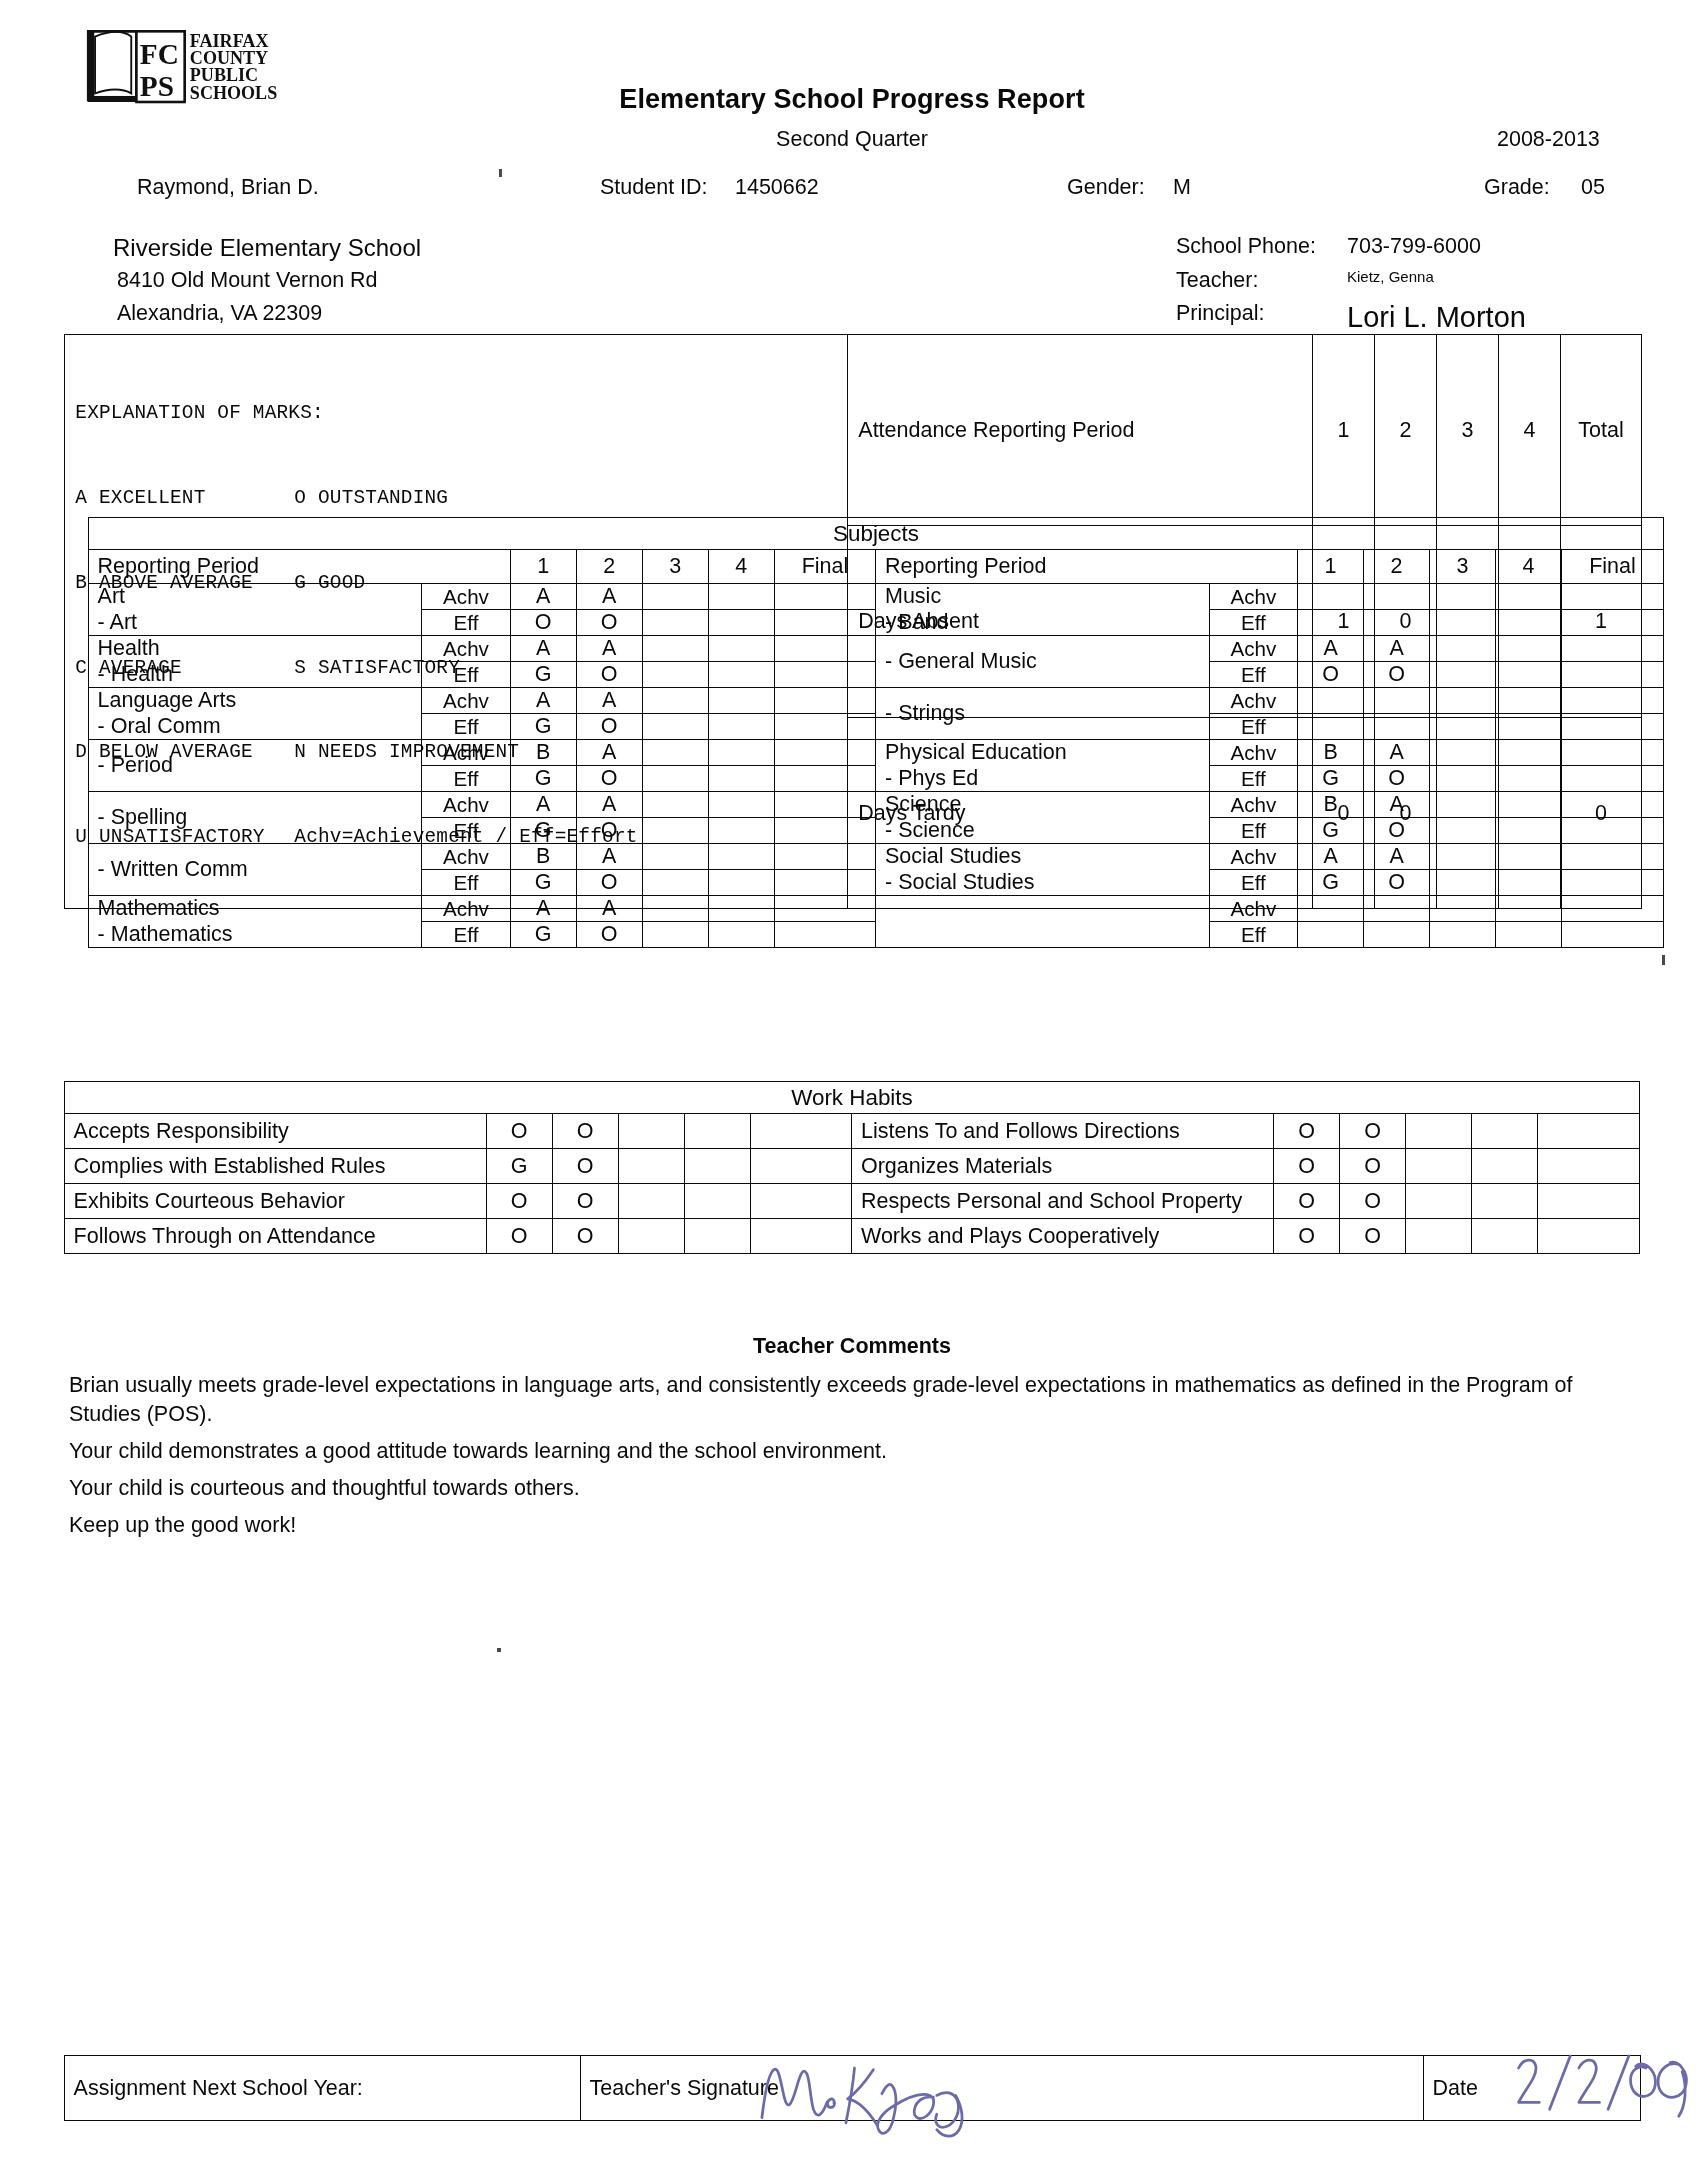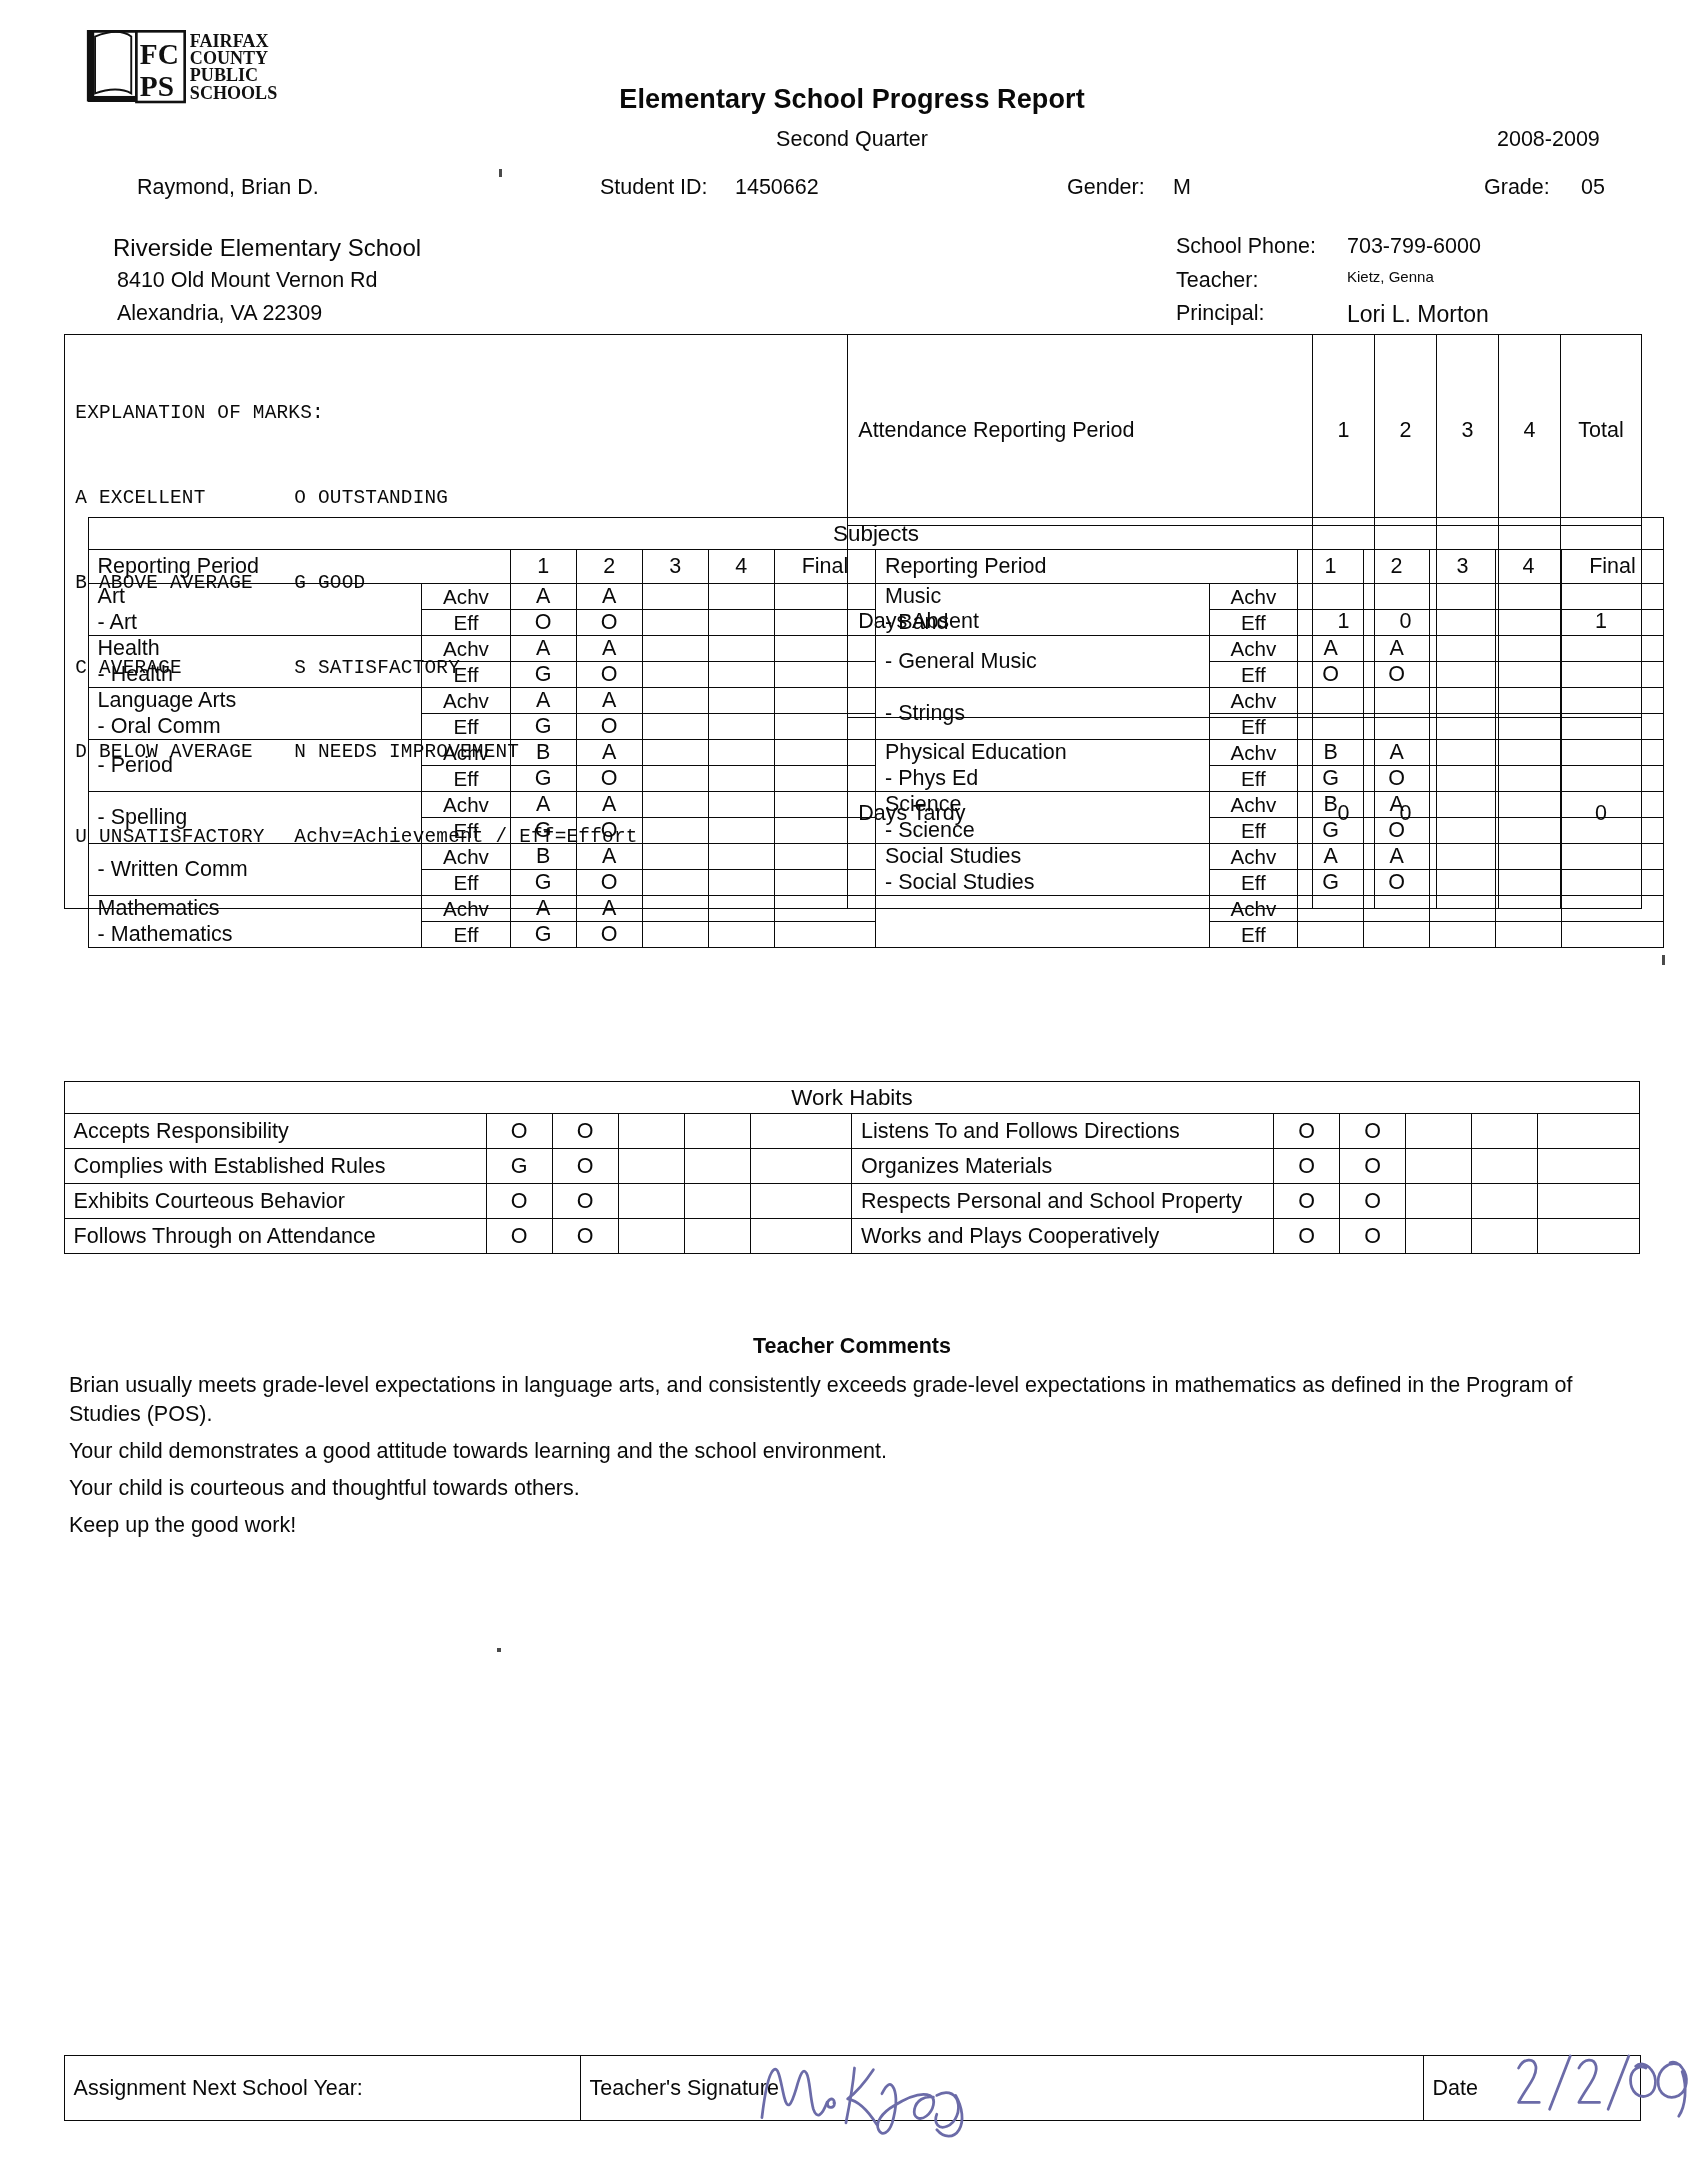--- a/index.html
+++ b/index.html
@@ -67,21 +67,21 @@
   
   .sch-l1 { position:absolute; left:113px; top:234px; font-size:24px; }
   .sch-l2 { position:absolute; left:117px; top:268px; font-size:21.5px; }
   .sch-l3 { position:absolute; left:117px; top:301px; font-size:21.5px; }
 
   .sch-r1l { position:absolute; left:1176px; top:234px; font-size:21.5px; }
   .sch-r1v { position:absolute; left:1347px; top:234px; font-size:21.5px; }
   .sch-r2l { position:absolute; left:1176px; top:268px; font-size:21.5px; }
   .sch-r2v { position:absolute; left:1347px; top:268px; font-size:15px; }
   .sch-r3l { position:absolute; left:1176px; top:301px; font-size:21.5px; }
-  .sch-r3v { position:absolute; left:1347px; top:301px; font-size:23px; }
+  .sch-r3v { position:absolute; left:1347px; top:301px; font-size:29px; }
 
   
   .grid-top {
     position: absolute;
     left: 64px; top: 334px;
     width: 1576px;
   }
   table.tbl {
     border-collapse: collapse;
     table-layout: fixed;
@@ -190,21 +190,21 @@
 
       <text x="124" y="38" font-family="'Liberation Serif', serif" font-size="21" font-weight="bold" fill="#111">FAIRFAX</text>
       <text x="124" y="58" font-family="'Liberation Serif', serif" font-size="21" font-weight="bold" fill="#111">COUNTY</text>
       <text x="124" y="78" font-family="'Liberation Serif', serif" font-size="21" font-weight="bold" fill="#111">PUBLIC</text>
       <text x="124" y="98" font-family="'Liberation Serif', serif" font-size="21" font-weight="bold" fill="#111">SCHOOLS</text>
     </svg>
   </div>
 
   <div class="doc-title">Elementary School Progress Report</div>
   <div class="doc-quarter">Second Quarter</div>
-  <div class="doc-year">2008-2009</div>
+  <div class="doc-year">2008-2013</div>
 
   <div class="stu-name">Raymond, Brian D.</div>
   <div class="stu-idlbl">Student ID:</div>
   <div class="stu-idval">1450662</div>
   <div class="stu-genlbl">Gender:</div>
   <div class="stu-genval">M</div>
   <div class="stu-grdlbl">Grade:</div>
   <div class="stu-grdval">05</div>
 
   <div class="sch-l1">Riverside Elementary School</div>

